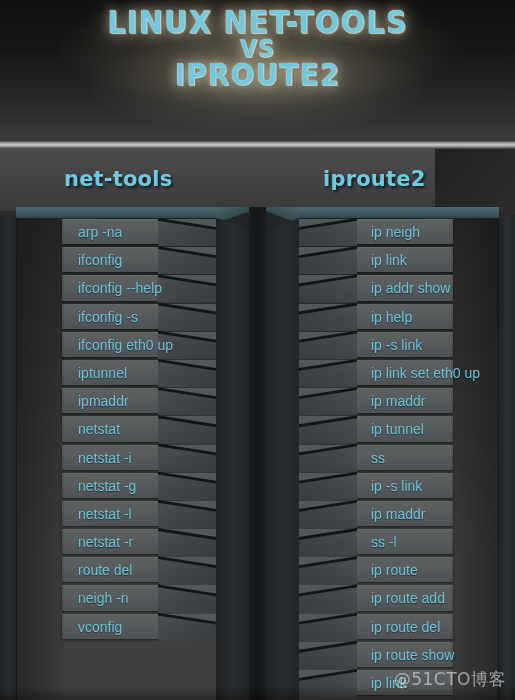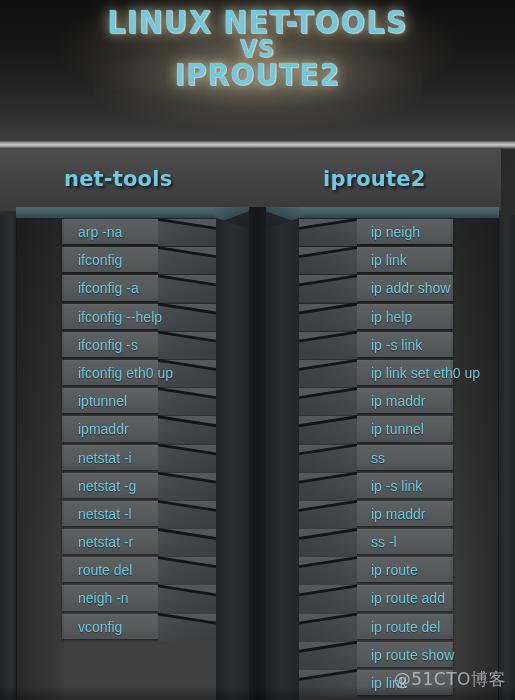--- a/index.html
+++ b/index.html
@@ -58,21 +58,21 @@
   .title .l3{display:block;font-size:31px;margin-top:-2px;}
 
   
   .divider-bar{
     position:absolute;left:0;top:141px;width:515px;height:8px;
     background:linear-gradient(180deg,#4a4a4a 0%,#9a9a9a 22%,#c8c8c8 46%,#a2a2a2 66%,#555 88%,#3b3b3b 100%);
   }
 
   
   .header-band{
-    position:absolute;left:0;top:149px;width:501px;height:62px;
+    position:absolute;left:0;top:149px;width:435px;height:62px;
     background:linear-gradient(180deg,#4a4a4a 0%,#454545 42%,#3a3a3a 100%);
   }
   .col-head{
     position:absolute;top:18px;
     color:#6ec9e2;font-weight:bold;font-size:21px;
     letter-spacing:.2px;
     text-shadow:2px 2px 3px rgba(0,0,0,.62);
     font-family:"DejaVu Sans","Liberation Sans",sans-serif;
     white-space:nowrap;
   }
@@ -266,27 +266,20 @@
             <div class="row-bar"></div>
             <div class="fold"></div>
             <div class="crease"></div>
             <div class="row-label">ifconfig</div>
           </div>
           <div class="row">
             <div class="row-surface"></div>
             <div class="row-bar"></div>
             <div class="fold"></div>
             <div class="crease"></div>
-            <div class="row-label">ifconfig -a</div>
-          </div>
-          <div class="row">
-            <div class="row-surface"></div>
-            <div class="row-bar"></div>
-            <div class="fold"></div>
-            <div class="crease"></div>
             <div class="row-label">ifconfig --help</div>
           </div>
           <div class="row">
             <div class="row-surface"></div>
             <div class="row-bar"></div>
             <div class="fold"></div>
             <div class="crease"></div>
             <div class="row-label">ifconfig -s</div>
           </div>
           <div class="row">
@@ -302,20 +295,27 @@
             <div class="fold"></div>
             <div class="crease"></div>
             <div class="row-label">iptunnel</div>
           </div>
           <div class="row">
             <div class="row-surface"></div>
             <div class="row-bar"></div>
             <div class="fold"></div>
             <div class="crease"></div>
             <div class="row-label">ipmaddr</div>
+          </div>
+          <div class="row">
+            <div class="row-surface"></div>
+            <div class="row-bar"></div>
+            <div class="fold"></div>
+            <div class="crease"></div>
+            <div class="row-label">netstat</div>
           </div>
           <div class="row">
             <div class="row-surface"></div>
             <div class="row-bar"></div>
             <div class="fold"></div>
             <div class="crease"></div>
             <div class="row-label">netstat -i</div>
           </div>
           <div class="row">
             <div class="row-surface"></div>

